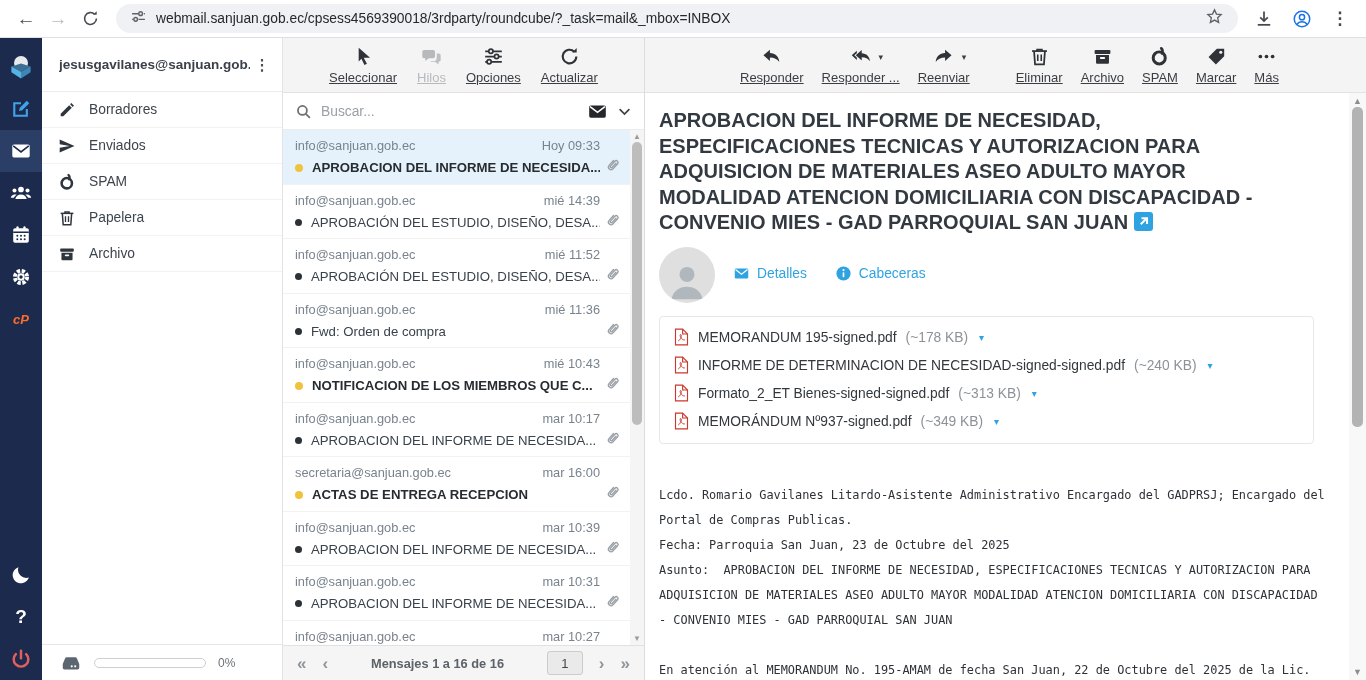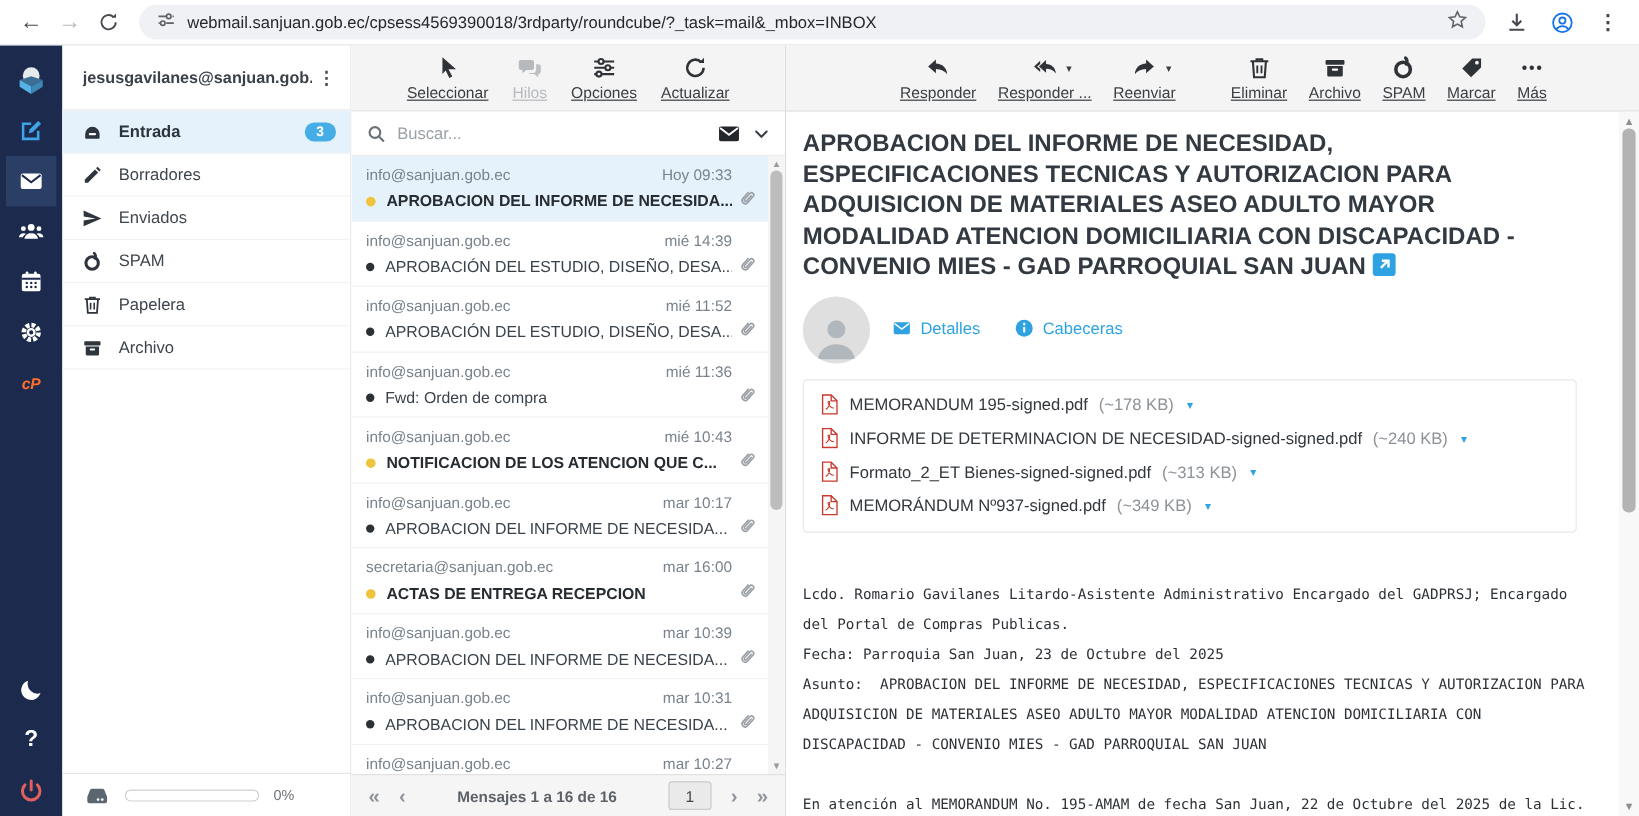--- a/index.html
+++ b/index.html
@@ -14,21 +14,21 @@
   .url-pill { flex:1; height:29px; margin:0 10px; background:#eff1f4; border-radius:15px; display:flex; align-items:center; padding:0 14px; gap:9px; min-width:0; }
   .url-text { flex:1; font-size:13.8px; color:#24282c; white-space:nowrap; overflow:hidden; }
   .chrome-right { display:flex; align-items:center; gap:6px; }
   .chrome-right .nav-btn svg { width:20px; height:20px; }
   .kebab-v { font-size:17px; color:#45494e; font-weight:700; letter-spacing:0; }
 
   
   .app { position:absolute; top:38px; left:0; right:0; bottom:0; display:flex; }
 
   
-  .rail { width:52px; background:var(--rail-bg); display:flex; flex-direction:column; align-items:center; padding-top:8px; flex:none; }
+  .rail { width:42px; background:var(--rail-bg); display:flex; flex-direction:column; align-items:center; padding-top:8px; flex:none; }
   .rail-item { width:42px; height:42px; display:flex; align-items:center; justify-content:center; color:#fff; }
   .rail-item svg { width:22px; height:22px; }
   .rail-item.logo svg { width:28px; height:28px; }
   .rail-item.compose { color:var(--accent); }
   .rail-item.active { background:#2a3e66; }
   .rail-item.cp { color:var(--cp-orange); font-style:italic; font-weight:700; font-size:13px; }
   .rail-item.help { font-weight:700; font-size:19px; }
   .rail-item.logout { color:var(--logout-red); }
   .rail-spacer { flex:1; }
 
@@ -232,30 +232,20 @@
           </svg>
         </div>
       </div>
 
     <div class="folders">
       <div class="account-row">
         <span class="account-name">jesusgavilanes@sanjuan.gob....</span>
         <span class="account-kebab">⋮</span>
       </div>
       <div id="folder-list">
-          <div class="folder-row selected">
-            <span style="display: flex;">
-              <svg viewBox="0 0 24 24">
-                <path d="M4 18.5v-4.3a8 8 0 0 1 16 0v4.3a1 1 0 0 1-1 1H5a1 1 0 0 1-1-1z" fill="currentColor"></path>
-                <rect x="8" y="13" width="8" height="2.6" rx="1.2" fill="#fff"></rect>
-              </svg>
-            </span>
-            <span>Entrada</span>
-            <span class="folder-badge">3</span>
-          </div>
           <div class="folder-row">
             <span style="display: flex;">
               <svg viewBox="0 0 24 24" fill="currentColor">
                 <path d="M3.6 16.9 14.9 5.6l3.5 3.5L7.1 20.4H3.6z"></path>
                 <path d="M16.1 4.4l1.7-1.7 3.5 3.5-1.7 1.7z"></path>
               </svg>
             </span>
             <span>Borradores</span>
           </div>
           <div class="folder-row">
@@ -423,21 +413,21 @@
                 <path d="M8.3 5.8v9.2a3.7 3.7 0 0 0 7.4 0V5.3a2.6 2.6 0 0 0-5.2 0v9.2a1.5 1.5 0 0 0 3 0V6.3"></path>
               </svg></span>
           </div>
           <div class="msg-row unread">
             <div class="msg-top">
               <span>info@sanjuan.gob.ec</span>
               <span>mié 10:43</span>
             </div>
             <div class="msg-sub">
               <span class="dot yellow"></span>
-              <span class="msg-subject">NOTIFICACION DE LOS ATENCION QUE C...</span>
+              <span class="msg-subject">NOTIFICACION DE LOS MIEMBROS QUE C...</span>
             </div>
             <span class="clip"><svg viewBox="0 0 24 24" fill="none" stroke="currentColor" stroke-width="1.9" stroke-linecap="round">
                 <path d="M8.3 5.8v9.2a3.7 3.7 0 0 0 7.4 0V5.3a2.6 2.6 0 0 0-5.2 0v9.2a1.5 1.5 0 0 0 3 0V6.3"></path>
               </svg></span>
           </div>
           <div class="msg-row">
             <div class="msg-top">
               <span>info@sanjuan.gob.ec</span>
               <span>mar 10:17</span>
             </div>

